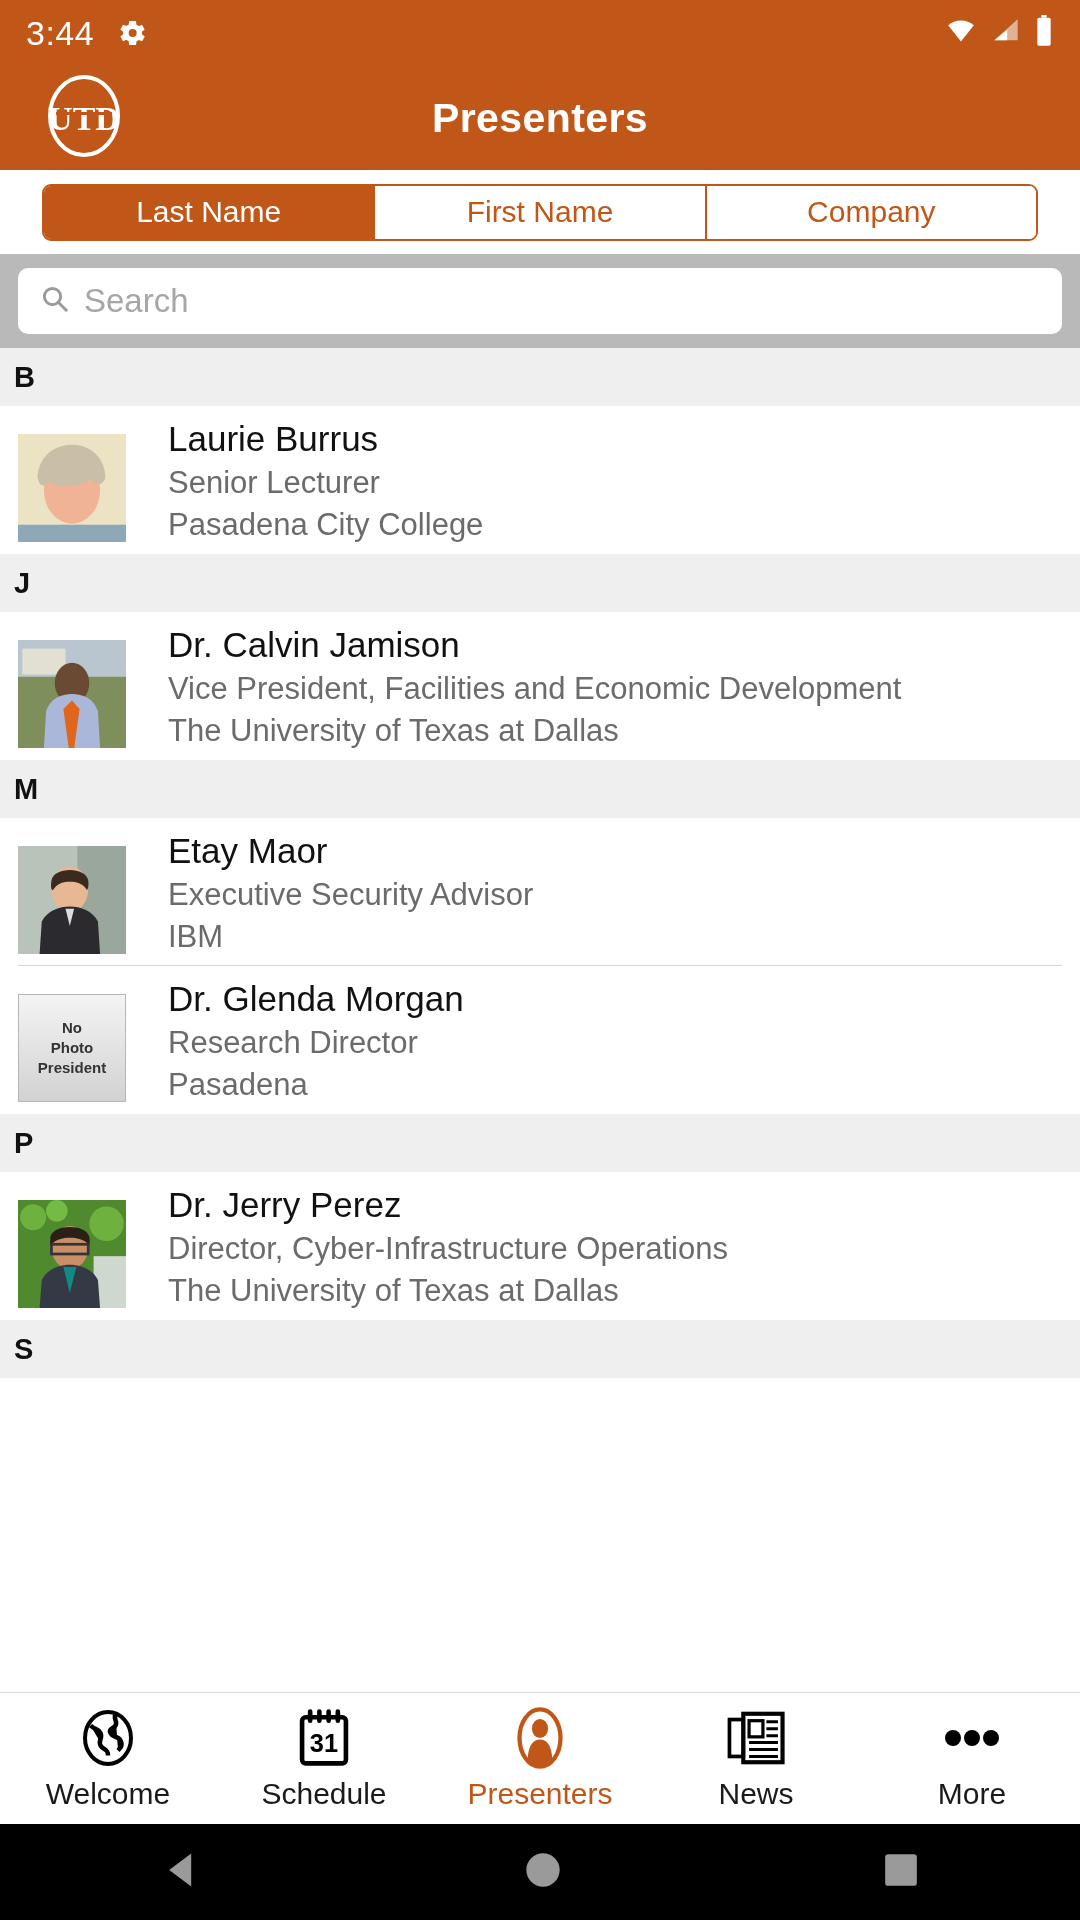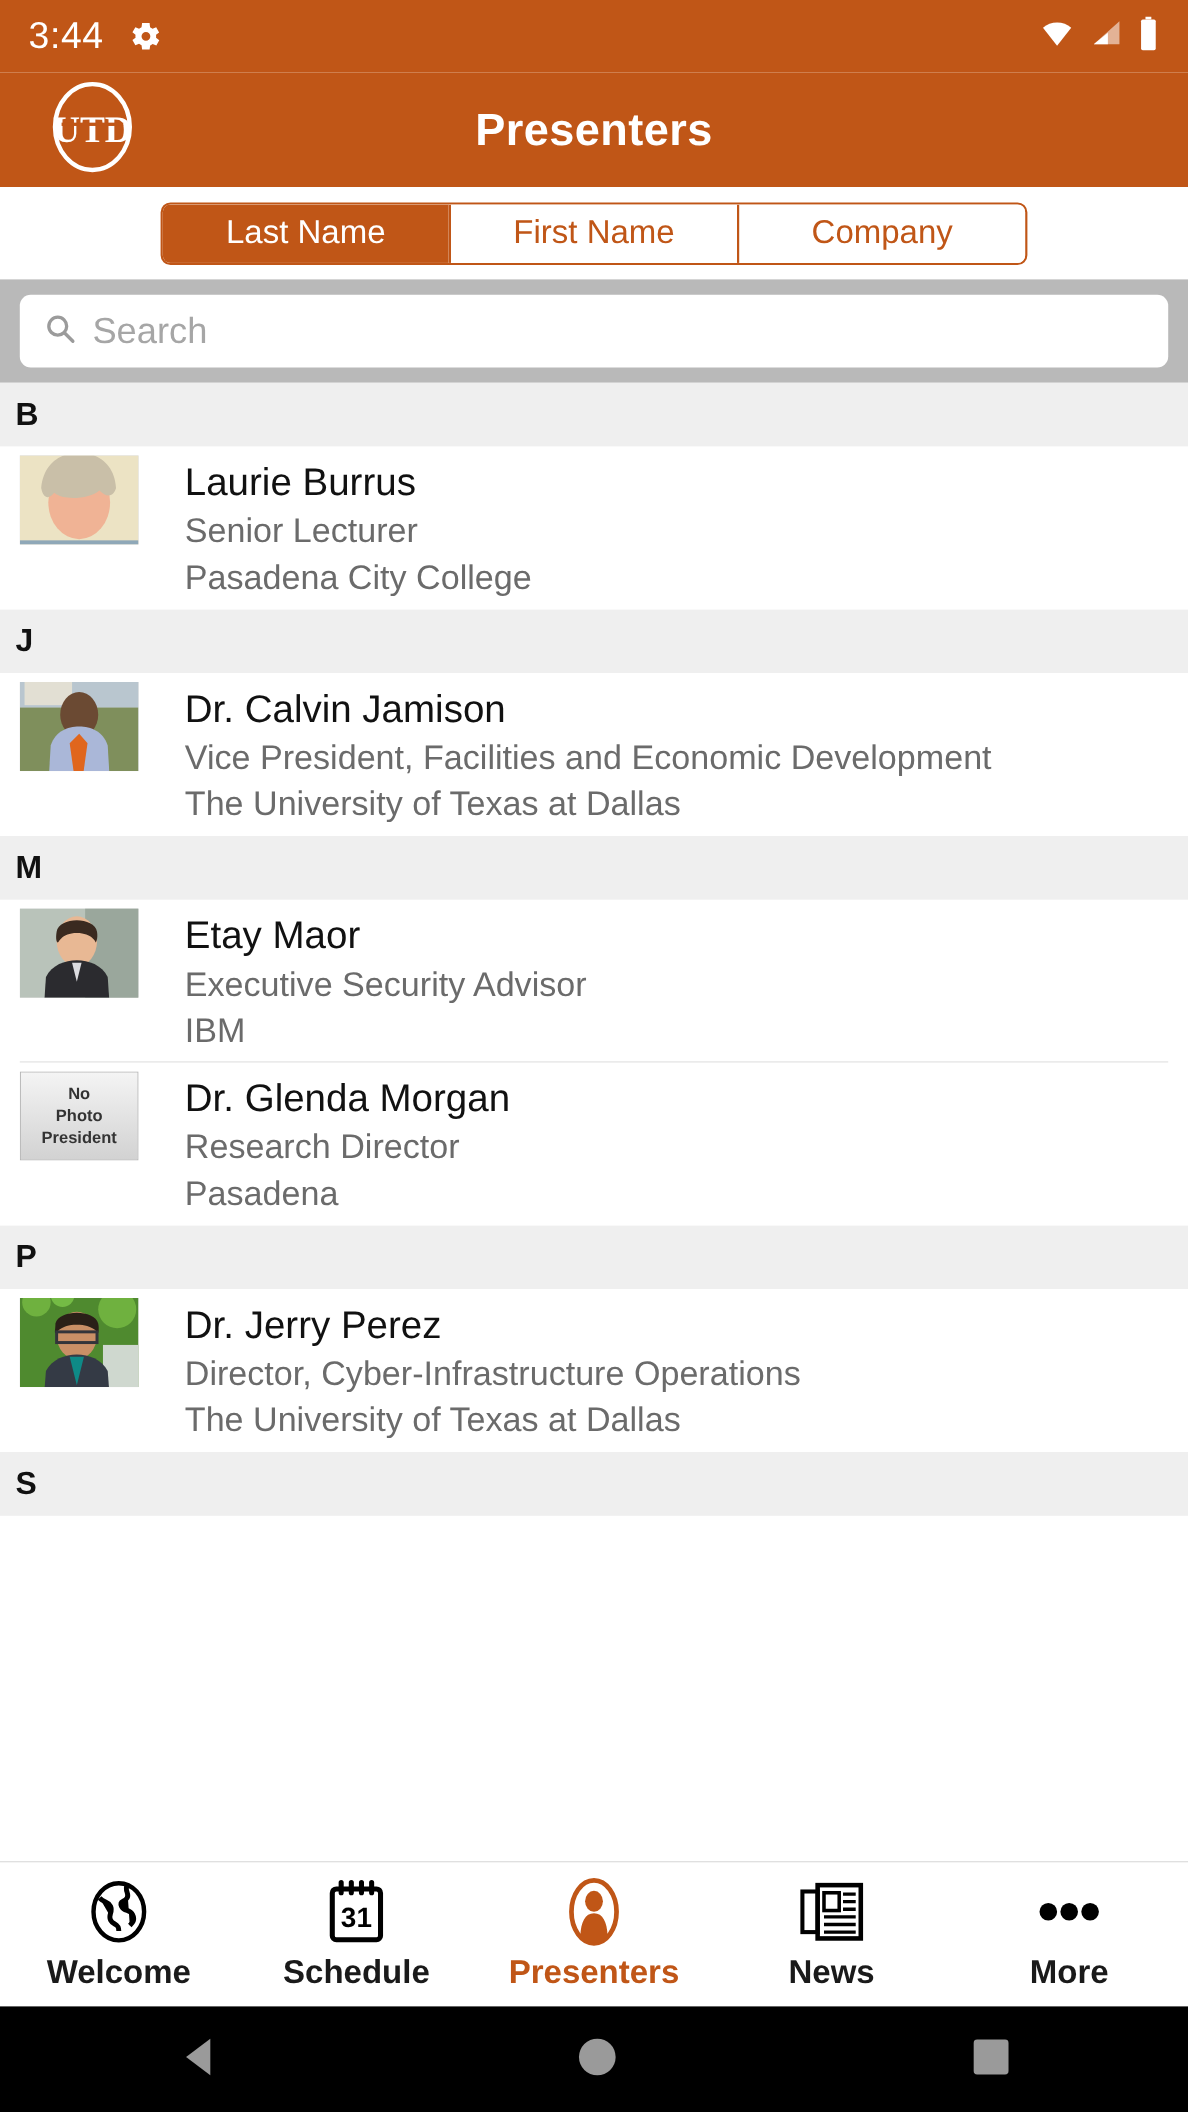--- a/index.html
+++ b/index.html
@@ -31,21 +31,21 @@
     width: 100%; text-align: center; color: #ffffff;
     font-size: 41px; font-weight: bold; letter-spacing: .4px;
   }
 
   
   .segwrap {
     background: #ffffff; flex: 0 0 84px;
     display: flex; align-items: center; justify-content: center;
   }
   .segmented {
-    display: flex; width: 788px; height: 57px;
+    display: flex; width: 996px; height: 57px;
     border: 2px solid #c05617; border-radius: 9px; overflow: hidden;
   }
   .seg {
     flex: 1; display: flex; align-items: center; justify-content: center;
     font-size: 30px; color: #c05617; background: #ffffff;
     border-left: 2px solid #c05617; cursor: pointer;
   }
   .seg:first-child { border-left: none; }
   .seg.active { background: #c05617; color: #ffffff; }
 
@@ -68,21 +68,21 @@
   }
   .row {
     display: flex; background: #ffffff; padding: 8px 0 8px 18px; align-items: flex-start;
     position: relative;
   }
   .row.divided::after {
     content: ""; position: absolute; left: 18px; right: 18px; bottom: 0;
     height: 1px; background: #d8d8d8;
   }
   .thumb {
-    width: 108px; height: 81px; flex: 0 0 108px; margin-top: 0;
+    width: 108px; height: 108px; flex: 0 0 108px; margin-top: 20px;
     background: #dddddd; overflow: hidden; position: relative;
   }
   .thumb svg { display: block; width: 100%; height: 100%; }
   .rowtext { padding-left: 42px; padding-top: 2px; }
   .rowname { font-size: 35px; color: #111111; line-height: 46px; white-space: nowrap; }
   .rowsub { font-size: 31px; color: #6b6b6b; line-height: 42px; white-space: nowrap; }
 
   .nophoto {
     width: 100%; height: 100%;
     background: linear-gradient(#f4f4f4, #d2d2d2);
@@ -93,21 +93,21 @@
 
   
   .tabbar {
     flex: 0 0 132px; background: #ffffff; display: flex;
     border-top: 1px solid #d9d9d9;
   }
   .tab {
     flex: 1; display: flex; flex-direction: column;
     align-items: center; justify-content: center; gap: 8px; cursor: pointer;
   }
-  .tab-label { font-size: 30px; color: #1a1a1a; font-weight: bold; }
+  .tab-label { font-size: 30px; color: #1a1a1a; }
   .tab.active .tab-label { color: #c05617; }
   .tab-icon { height: 62px; display: flex; align-items: center; justify-content: flex-start; }
 
   
   .navbar {
     flex: 0 0 96px; background: #000000; display: flex;
     align-items: center; justify-content: space-around;
   }
 </style>
 </head>

